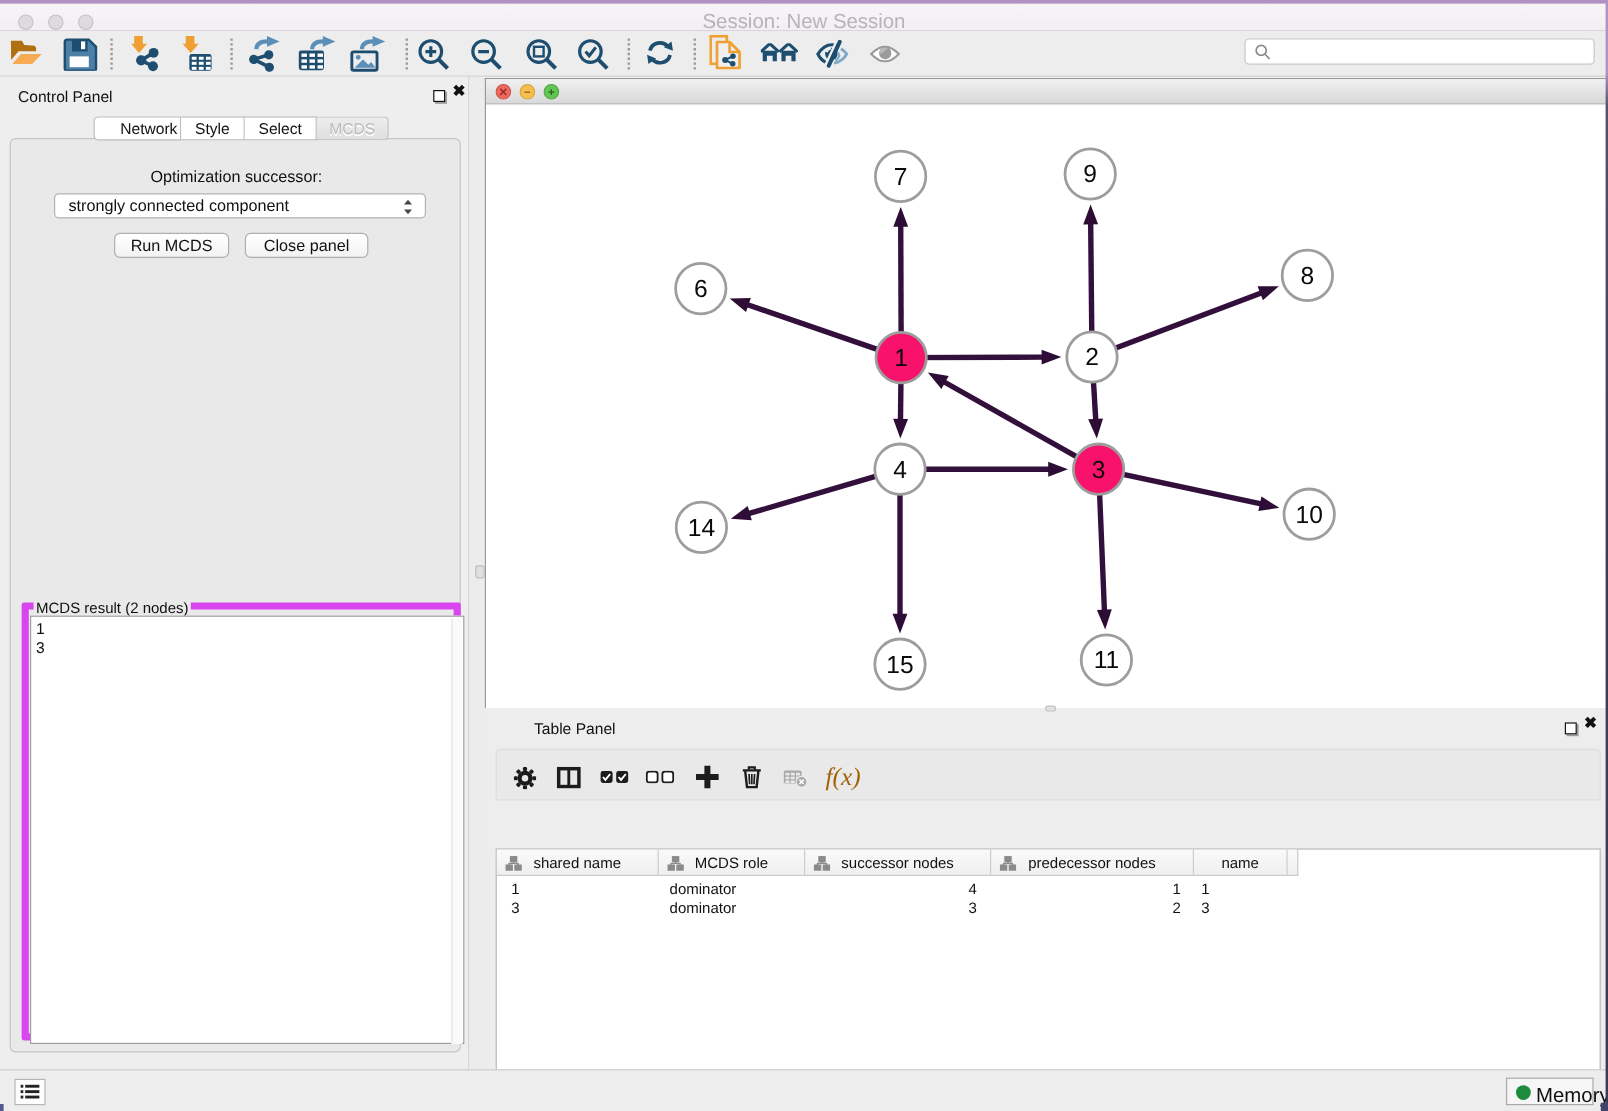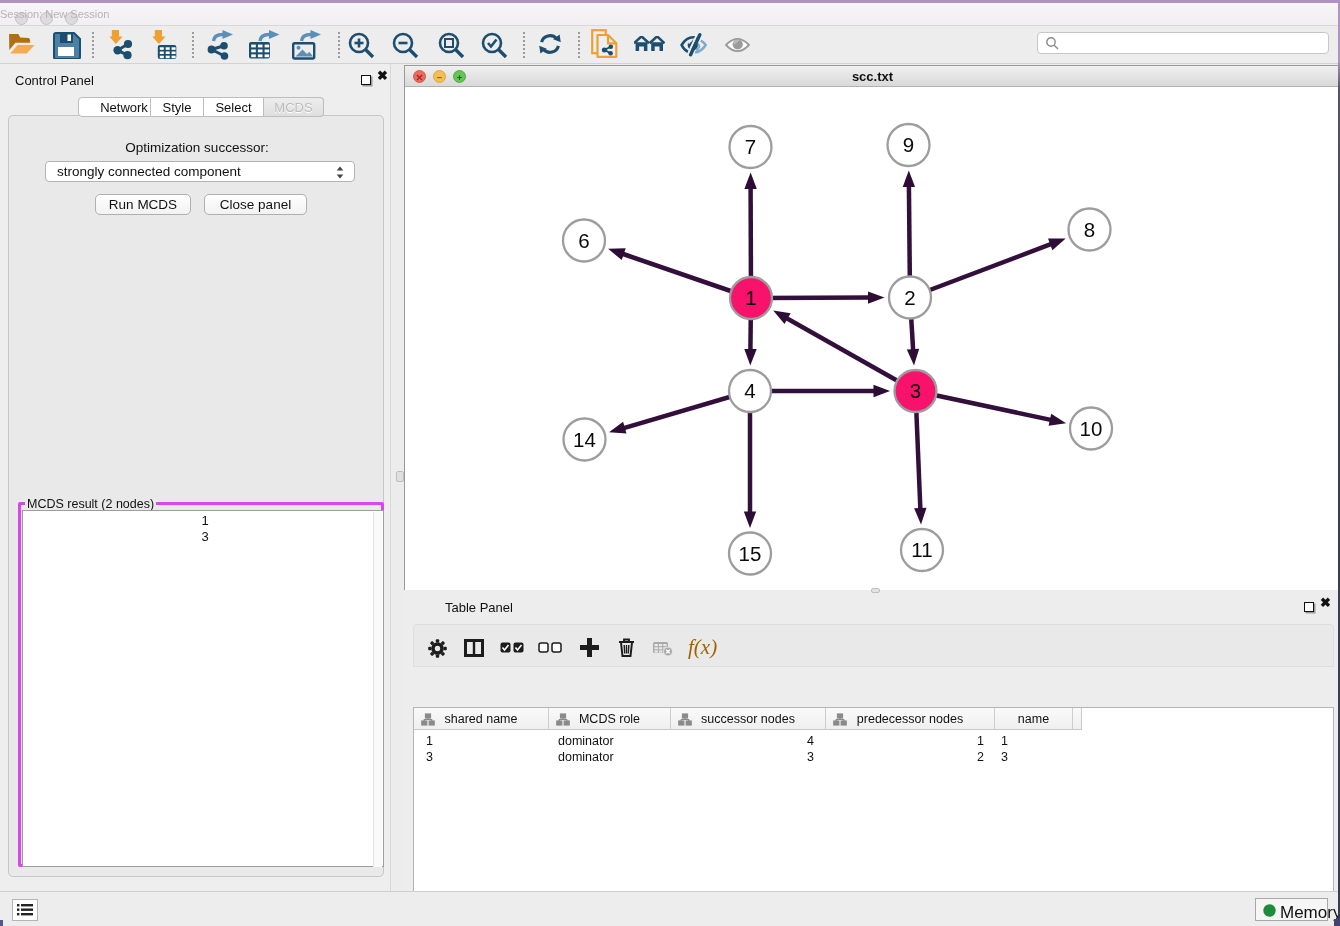--- a/index.html
+++ b/index.html
@@ -6,22 +6,22 @@
 html,body { width:1340px; height:926px; overflow:hidden; }
 body { font-family:"Liberation Sans", sans-serif; background:#ededed; }
 #root { position:relative; width:1340px; height:926px; background:#ededed; overflow:hidden; }
 
 
 #titlebar { position:absolute; left:0; top:0; width:1340px; height:26px;
   background:linear-gradient(#f7f5f7,#f1eff1);
   border-top:3px solid #af92c3; border-bottom:1px solid #d9d7d9; }
 #titlebar .circ { position:absolute; top:9px; width:13px; height:13px; border-radius:50%;
   background:#dddbdd; border:1px solid #c5c3c5; }
-#wtitle { position:absolute; top:5px; left:0; width:100%; text-align:left;
-  font-size:11px; color:#b7b3b7; }
+#wtitle { position:absolute; top:5px; left:0; width:100%; text-align:center;
+  font-size:17px; color:#b7b3b7; }
 
 
 #toolbar { position:absolute; left:0; top:26px; width:1340px; height:38px;
   background:#ededed; border-bottom:1px solid #d2d2d2; }
 .tbi { position:absolute; top:5px; }
 .tbsep { position:absolute; top:6px; width:0px; height:26px; border-left:2px dotted #9b9b9b; }
 
 
 #search { position:absolute; left:1037px; top:32px; width:292px; height:22px;
   background:#fff; border:1px solid #c7c7c7; border-radius:4px; }
@@ -38,21 +38,21 @@
   background:#fff; border:1px solid #bdbdbd; border-left:none; }
 .tab.first { border-left:1px solid #bdbdbd; border-top-left-radius:4px; border-bottom-left-radius:4px;padding-left:19px;}
 .tab.sel { background:linear-gradient(#ededed,#dfdfdf); color:#bcbcbc; text-shadow:0 1px 0 #fff;
   border-top-right-radius:4px; border-bottom-right-radius:4px;}
 #optlabel { position:absolute; left:0; top:24px; width:376px; text-align:center; font-size:13.5px; color:#111; }
 #dropdown { position:absolute; left:36px; top:45px; width:310px; height:21px; background:#fff;
   border:1px solid #b3b3b3; border-radius:4px; font-size:13.5px; color:#111; line-height:19px; padding-left:11px; }
 .btn { position:absolute; height:21px; background:linear-gradient(#ffffff,#f2f2f2); border:1px solid #b0b0b0;
   border-radius:5px; font-size:13.5px; color:#111; text-align:center; line-height:19px; }
 #groupbox { position:absolute; left:9px; top:386px; width:366px; height:365px;
-  border:3px solid #d946ef; border-radius:2px;text-align:center; }
+  border:6px solid #d946ef; border-radius:2px; }
 #grouplegend { position:absolute; left:4px; top:-8px; background:#e9e9e9; padding:0 2px;
   font-size:12.5px; color:#111; }
 #resultarea { position:absolute; left:1px; top:5px; width:362px; height:357px; background:#fff;
   border:1px solid #9e9e9e; font-size:13px; color:#111; line-height:16px; padding:2px 0 0 4px; }
 #resultscroll { position:absolute; right:1px; top:1px; width:9px; height:355px; background:#fafafa; border-left:1px solid #e4e4e4; }
 
 
 #vdivider { position:absolute; left:392px; top:64px; width:12px; height:827px; background:#ececec; }
 #vgrip { position:absolute; left:396px; top:471px; width:8px; height:11px; background:#e0e0e0; border:1px solid #bdbdbd; border-radius:2px;}
 
@@ -278,21 +278,20 @@
   </div>
 
   <div id="vdivider"></div>
   <div id="vgrip"></div>
 
   <div id="netwin">
     <div id="nettitle">
       <div class="tl" style="left:8px; background:#ee6a5f; border:1px solid #d4584e; color:#9c2b24; font-weight:bold;">✕</div>
       <div class="tl" style="left:28px; background:#f5bf4f; border:1px solid #dba742; color:#96591b; font-weight:bold;">−</div>
       <div class="tl" style="left:48px; background:#62c554; border:1px solid #54ab45; color:#266317; font-weight:bold;">+</div>
-      <div class="t">scc.txt</div>
     </div>
     <svg id="graph" width="935" height="503" viewBox="405 87 935 503" style="position:absolute; left:0; top:22px;">
       <g stroke="#33103c" stroke-width="4.5">
       <line x1="751.0" y1="297.0" x2="750.6" y2="186.0"></line>
       <line x1="751.0" y1="297.0" x2="621.8" y2="252.5"></line>
       <line x1="751.0" y1="297.0" x2="870.0" y2="296.6"></line>
       <line x1="751.0" y1="297.0" x2="750.4" y2="350.0"></line>
       <line x1="910.0" y1="296.5" x2="908.9" y2="184.0"></line>
       <line x1="910.0" y1="296.5" x2="1052.1" y2="242.7"></line>
       <line x1="910.0" y1="296.5" x2="913.2" y2="350.1"></line>

